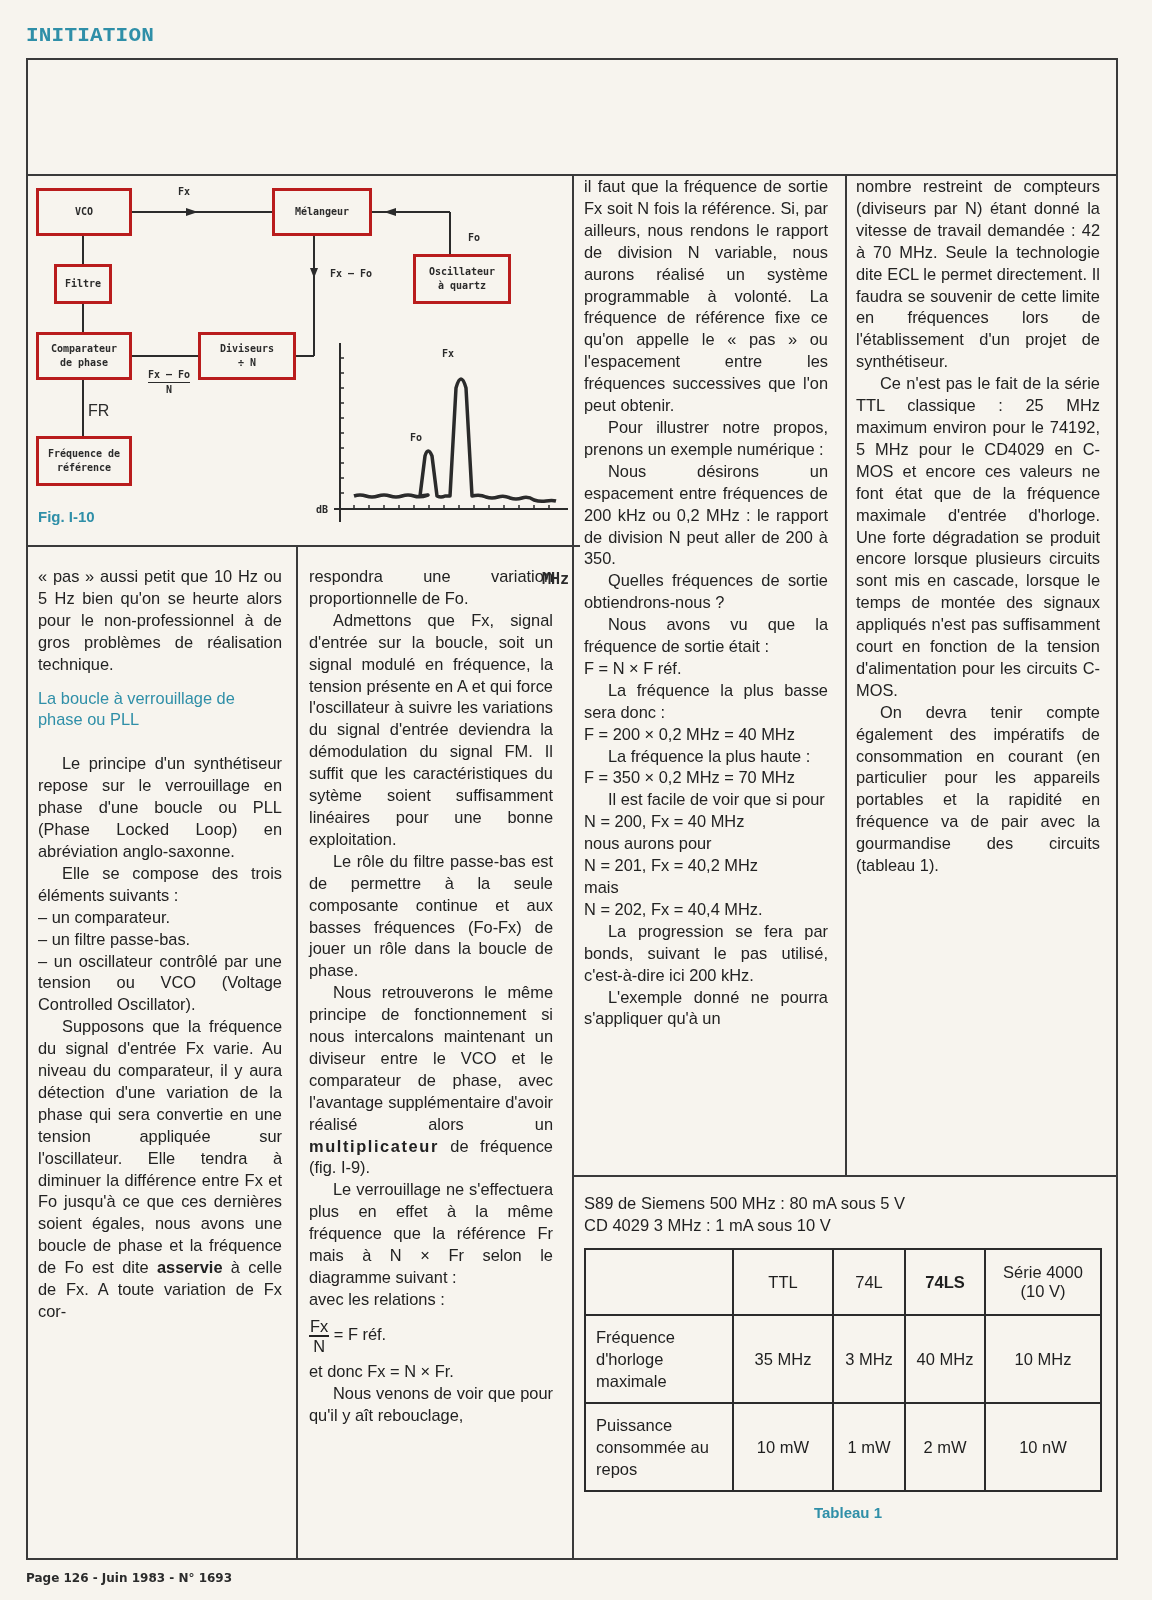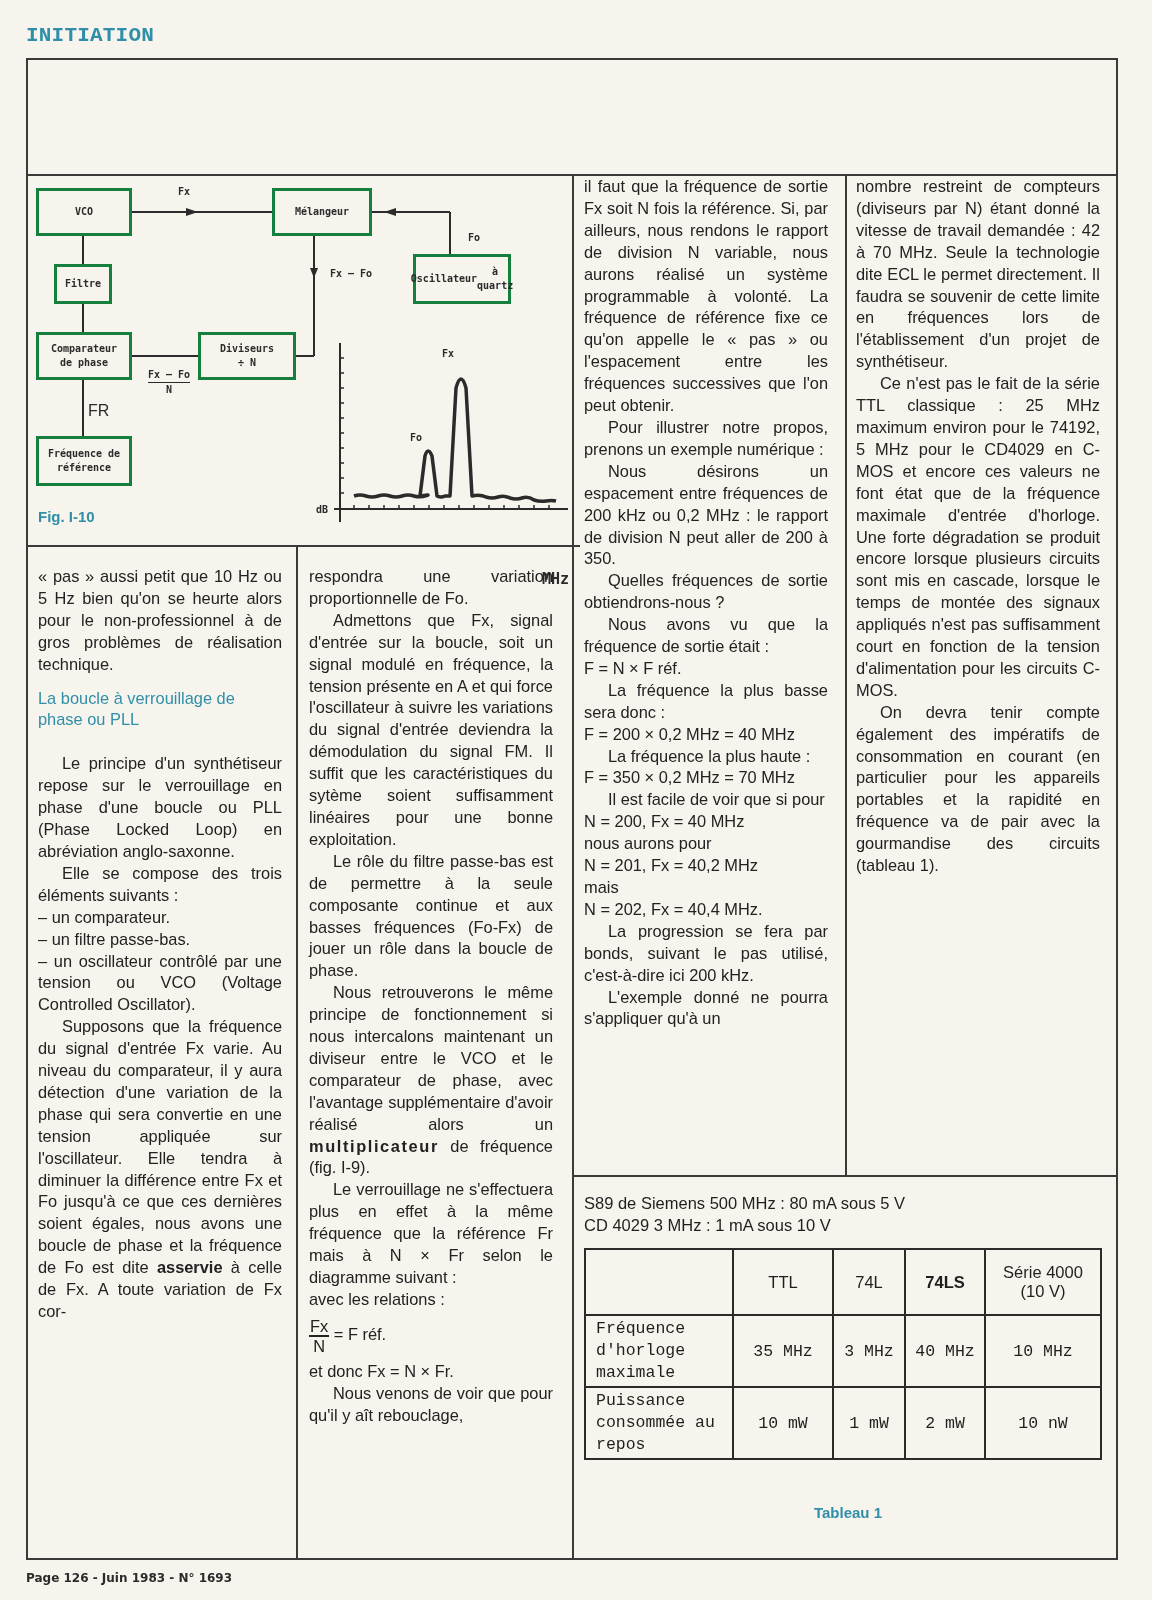--- a/index.html
+++ b/index.html
@@ -21,21 +21,21 @@
   .top-blank {
     position: absolute; left: 26px; top: 58px; width: 1092px; height: 118px;
     border-bottom: 2px solid #3a3a3a; box-sizing: border-box;
   }
   .vline { position: absolute; background: #3a3a3a; width: 2px; }
   .hline { position: absolute; background: #3a3a3a; height: 2px; }
 
   
   .figure { position: absolute; left: 28px; top: 178px; width: 552px; height: 378px; }
   .box {
-    position: absolute; border: 3px solid #15803d; background: #f7f4ee;
+    position: absolute; border: 3px solid #b91c1c; background: #f7f4ee;
     box-sizing: border-box; display: flex; align-items: center; justify-content: center;
     text-align: center; font-family: "DejaVu Sans Mono", monospace;
     font-weight: bold; font-size: 10px; line-height: 14px; color: #2b2b2b;
   }
   .dlabel {
     position: absolute; font-family: "DejaVu Sans Mono", monospace;
     font-weight: bold; font-size: 10px; color: #2b2b2b; white-space: nowrap;
   }
   .fig-caption {
     position: absolute; left: 10px; top: 330px;
@@ -63,21 +63,21 @@
   .tbl-notes { position: absolute; left: 4px; top: 10px; font-size: 16.5px; line-height: 22px; }
   table.data {
     position: absolute; left: 4px; top: 66px; width: 518px;
     border-collapse: collapse; font-size: 16.5px;
   }
   table.data td, table.data th {
     border: 2.5px solid #2b2b2b; text-align: center; font-weight: normal;
     padding: 2px 3px;
   }
   table.data tr.h { height: 66px; }
-  table.data tr.r { height: 72px; font-family: Liberation Mono, monospace; }
+  table.data tr.r { height: 88px; }
   table.data td.rowlabel { text-align: left; padding-left: 10px; line-height: 22px; }
   .tbl-caption {
     position: absolute; left: 0; width: 536px; top: 322px; text-align: center;
     font-weight: bold; font-size: 15px; color: #2f8fa8;
   }
   .footer {
     position: absolute; left: 26px; top: 1571px;
     font-family: "DejaVu Sans", sans-serif; font-weight: bold; font-size: 12px; color: #2b2b2b;
   }
 </style>
@@ -171,21 +171,21 @@
     <span>Diviseurs</span>
     <span>÷ N</span>
   </div>
   <div class="box" style="left:8px;top:258px;width:96px;height:50px;flex-direction:column;">
     <span>Fréquence de</span>
     <span>référence</span>
   </div>
   <div class="box" style="left:244px;top:10px;width:100px;height:48px;">
       <span>Mélangeur</span>
     </div>
-  <div class="box" style="left:385px;top:76px;width:98px;height:50px;flex-direction:row;">
+  <div class="box" style="left:385px;top:76px;width:98px;height:50px;flex-direction:column;">
     <span>Oscillateur</span>
     <span>à quartz</span>
   </div>
 
   <div class="dlabel" style="left:150px;top:8px;">Fx</div>
   <div class="dlabel" style="left:440px;top:54px;">Fo</div>
   <div class="dlabel" style="left:302px;top:90px;">Fx – Fo</div>
   <div class="dlabel" style="left:120px;top:190px;text-align:center;line-height:14px;">
     <span style="display:block;border-bottom:1.5px solid #2b2b2b;">Fx – Fo</span>
     <span style="display:block;">N</span>

